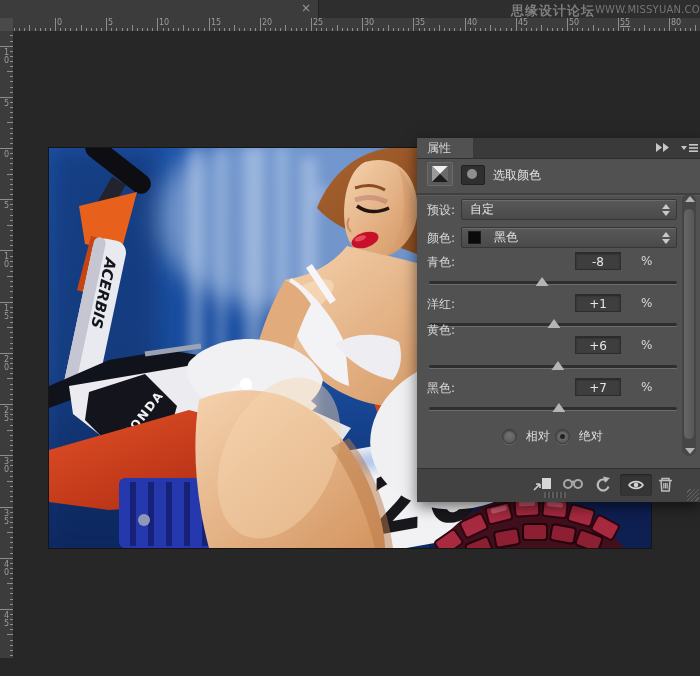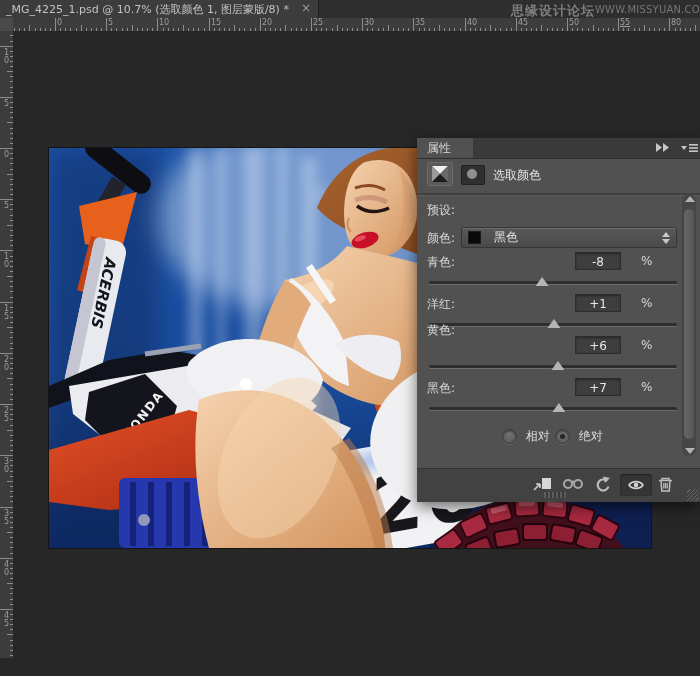--- a/index.html
+++ b/index.html
@@ -89,21 +89,20 @@
   .sb-arrow{position:absolute;left:238px;top:4px;width:0;height:0;cursor:pointer;
             border-top:5px solid transparent;border-bottom:5px solid transparent;border-left:7px solid #bdbdbd;}
 </style>
 </head>
 <body>
 
 <div id="app">
 
   <div class="titlebar">
     <div class="doc-tab">
-      <span class="t">_MG_4225_1.psd @ 10.7% (选取颜色 1, 图层蒙版/8) *</span>
       <span class="tab-close">×</span>
     </div>
     <span class="wm-cn">思缘设计论坛</span>
     <span class="wm-en">WWW.MISSYUAN.COM</span>
   </div>
 
   <div class="ruler-corner"></div>
   <div id="ruler-top" class="ruler">
       <div class="htick" style="left: 42px; height: 13px;"></div>
       <div class="hlabel" style="left: 44px;">0</div>
@@ -578,20 +577,24 @@
         <polygon points="0,16 8,8 16,16" fill="#1d1d1d"></polygon>
       </svg>
     </div>
     <div class="mask-ico">
         <i></i>
       </div>
     <div class="panel-title">选取颜色</div>
     <div class="sep"></div>
 
     <div class="flabel" style="top:64px">预设:</div>
+    <div class="dropdown" style="top:61px">
+      <span>自定</span>
+      <span class="dd-arrows"></span>
+    </div>
 
     <div class="flabel" style="top:92px">颜色:</div>
     <div class="dropdown" style="top:89px">
       <span class="swatch" id="color-swatch" style="background: rgb(10, 10, 10);"></span>
       <span class="dd-text-ind">黑色</span>
       <span class="dd-arrows"></span>
     </div>
 
     <div class="flabel" style="top:116px">青色:</div>
     <div class="valbox" style="top:114px">-8</div>

